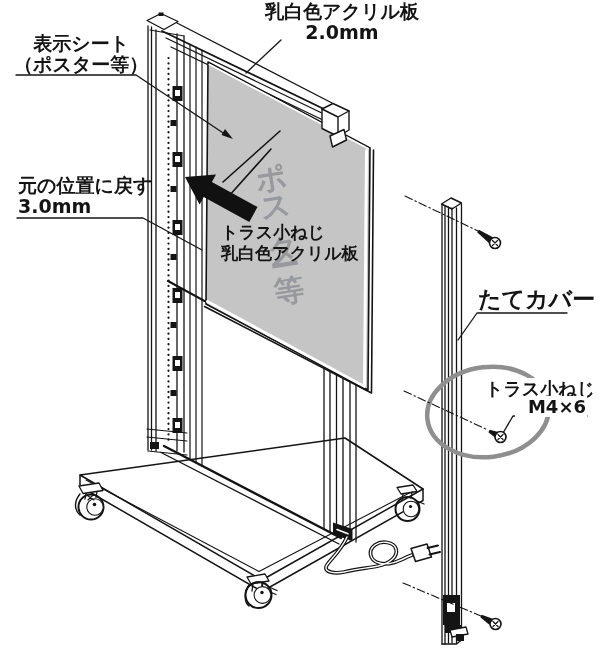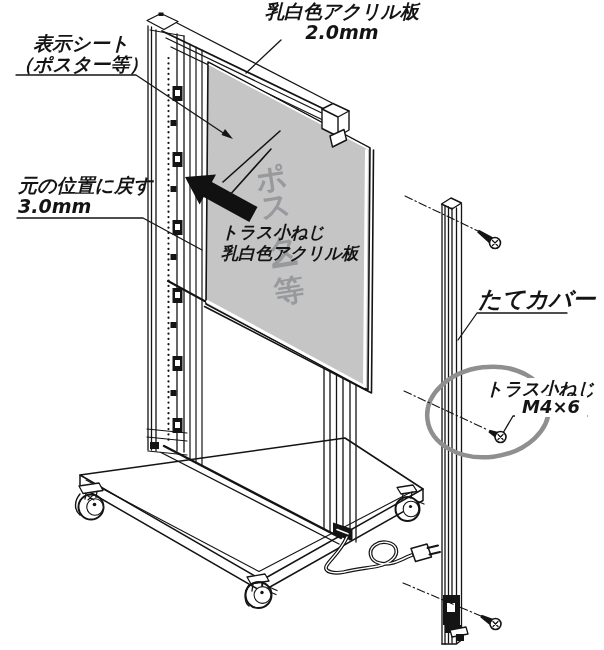--- a/index.html
+++ b/index.html
@@ -1,26 +1,26 @@
 <!DOCTYPE html>
 <html><head>
 <meta charset="utf-8">
 <style>
   html,body{margin:0;padding:0;background:#ffffff;}
   .stage{position:relative;width:604px;height:650px;background:#ffffff;overflow:hidden;
          font-family:"DejaVu Sans","Liberation Sans",sans-serif;color:#141414;}
   .stage svg{position:absolute;left:0;top:0;}
-  .lbl{position:absolute;font-weight:bold;white-space:nowrap;line-height:21px;z-index:3;font-style:italic;}
+  .lbl{position:absolute;font-weight:bold;white-space:nowrap;line-height:21px;z-index:3;}
   .lbl-hyoji{left:14px;top:33px;font-size:19px;text-align:center;}
   .lbl-nyuhaku{left:262px;top:1px;width:160px;text-align:center;font-size:19px;}
   .lbl-tomei{left:18px;top:175px;font-size:19px;}
   .lbl-slide{left:221px;top:222px;font-size:17px;line-height:21px;}
   .lbl-tate{left:478px;top:289px;font-size:23px;}
   .lbl-truss1{left:483px;top:378px;font-size:18px;background:#fff;padding:0 2px;}
-  .lbl-truss2{left:515px;top:396px;width:70px;text-align:center;font-size:18px;background:#fff;padding:0 1px;}
+  .lbl-truss2{left:515px;top:396px;width:70px;text-align:right;font-size:18px;background:#fff;padding:0 1px;}
   .watermark{position:absolute;left:258px;top:141px;height:172px;z-index:2;
              writing-mode:vertical-rl;text-orientation:upright;
              font-size:30px;font-weight:bold;color:#97999c;letter-spacing:2px;
              transform:rotate(-9deg);}
 </style>
 </head>
 <body>
 
 <div class="stage">
 

